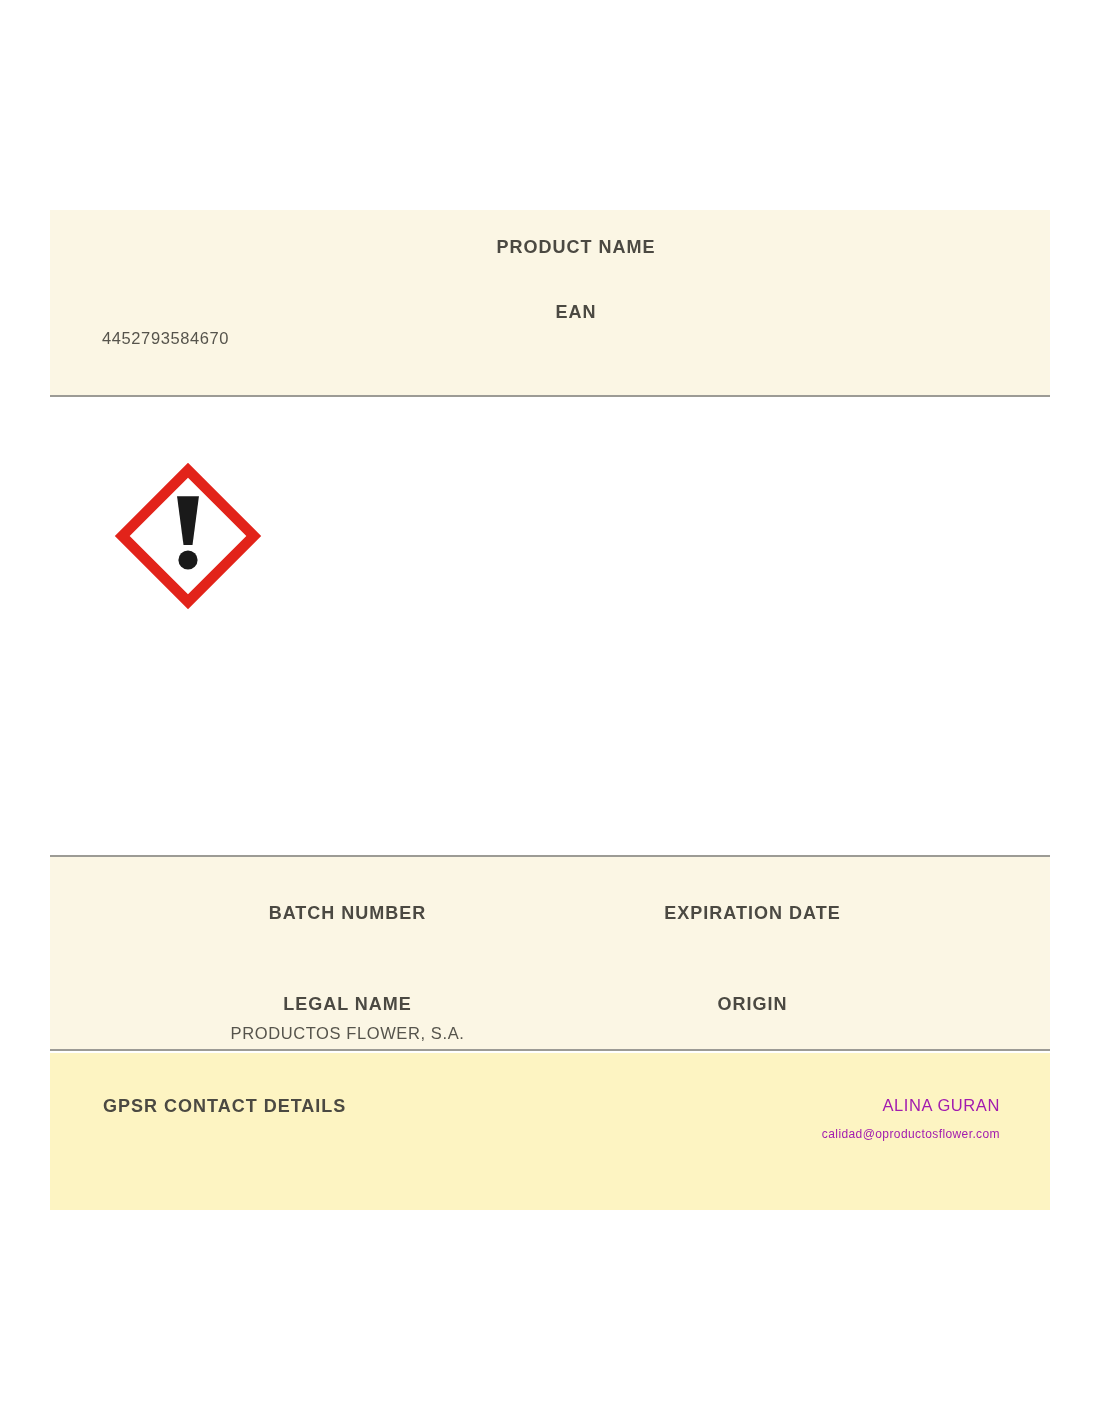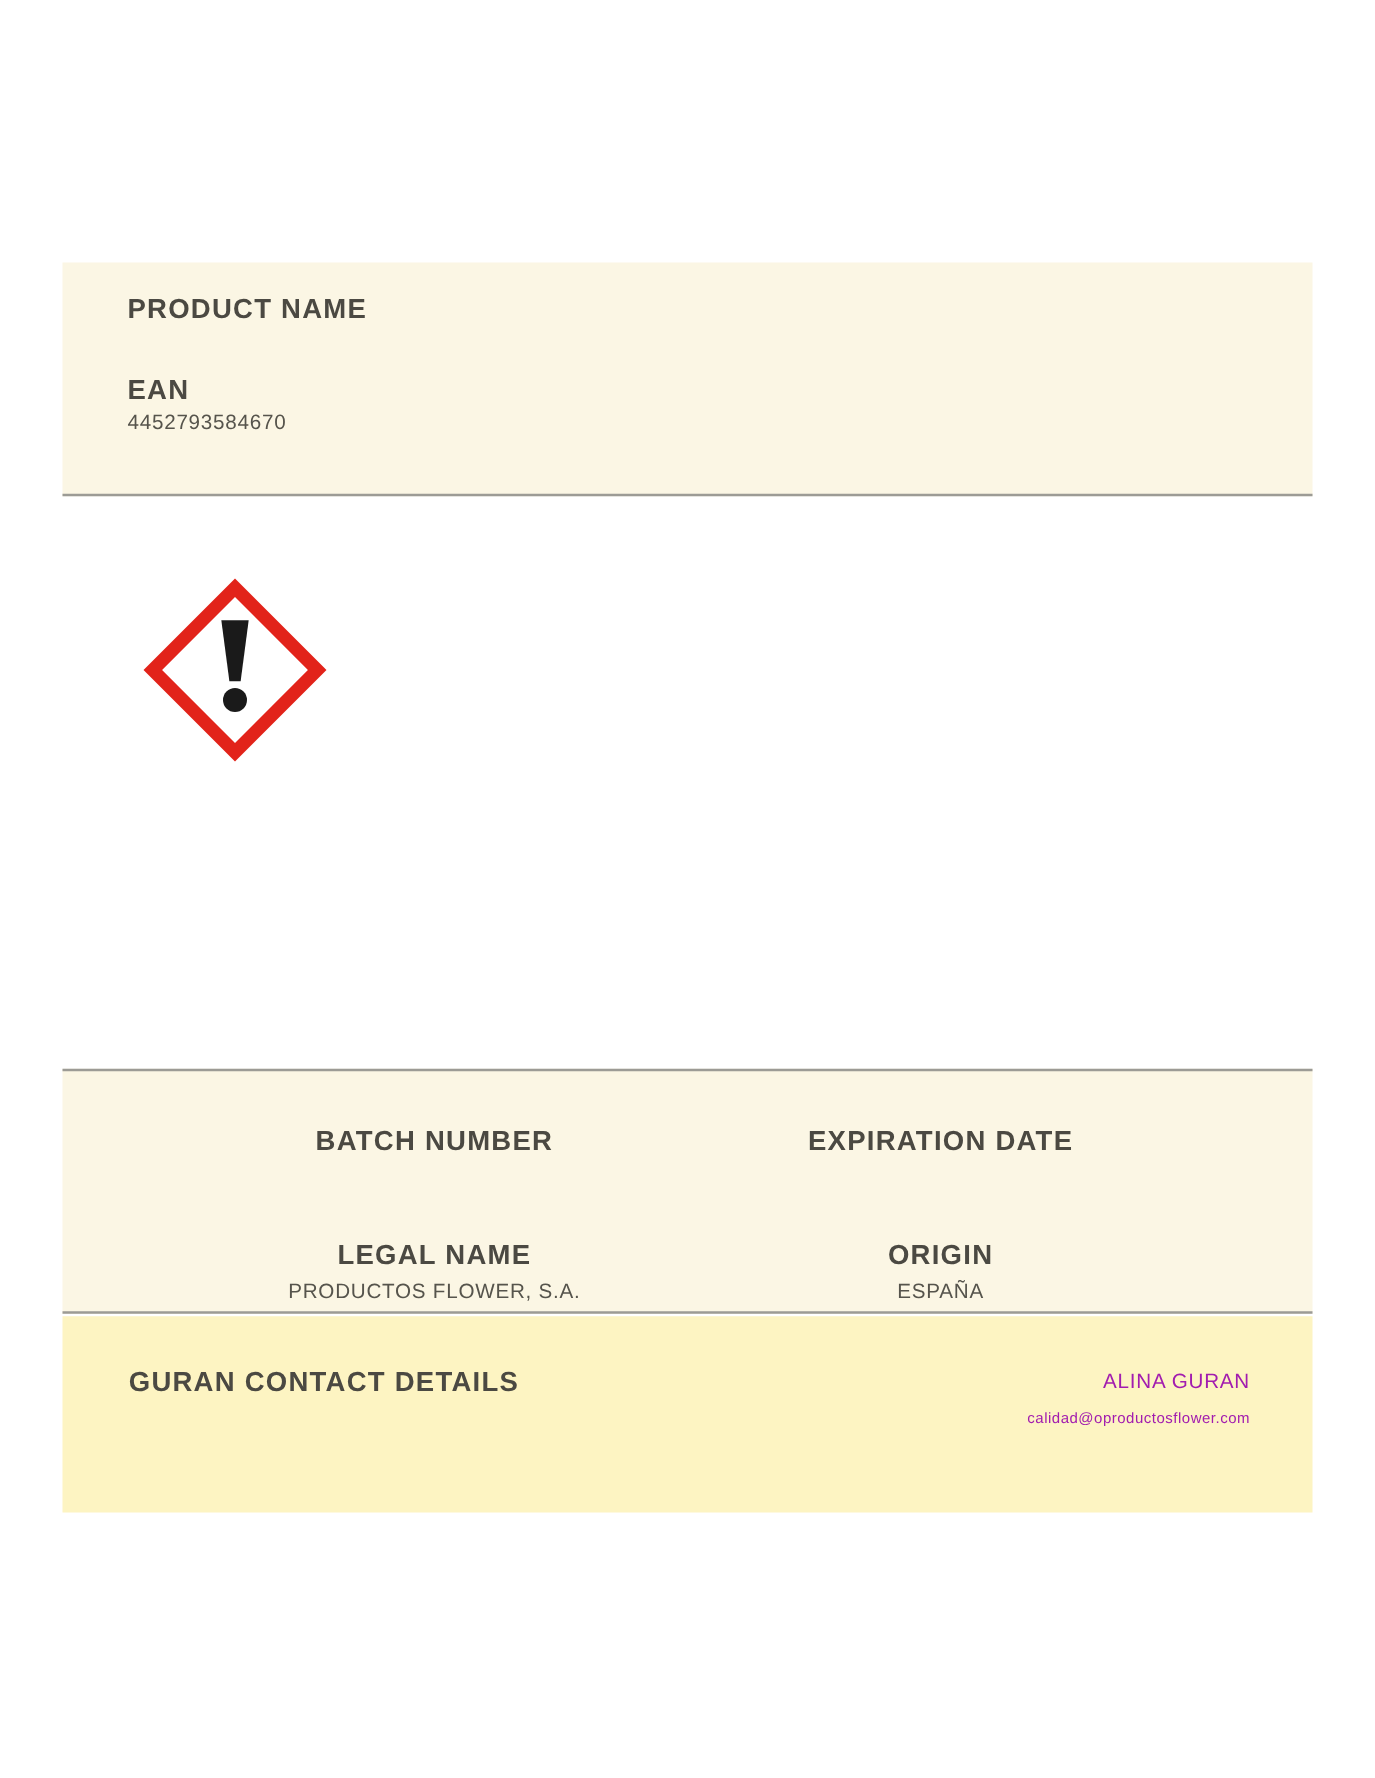--- a/index.html
+++ b/index.html
@@ -21,25 +21,26 @@
     width: 1000px;
   }
   .card-top {
     top: 210px;
     height: 187px;
     background: #fbf6e4;
     border-bottom: 2px solid #9c9b95;
     padding: 26px 0 0 52px;
   }
   .field-label {
-    font-size: 22px;
+    font-size: 18px;
     font-weight: bold;
     letter-spacing: 1px;
     color: #4b4942;
     line-height: 22px;
+    text-align: center;
   }
   .field-value {
     font-size: 16.5px;
     letter-spacing: 0.6px;
     color: #56544c;
     line-height: 22px;
     margin-top: 4px;
   }
   .field-gap { margin-top: 43px; }
 
@@ -127,27 +128,26 @@
           <div class="field-value mid-value"></div>
         </div>
       </div>
       <div class="mid-row mid-row-2">
         <div class="mid-cell">
           <div class="field-label">LEGAL NAME</div>
           <div class="field-value mid-value">PRODUCTOS FLOWER, S.A.</div>
         </div>
         <div class="mid-cell">
           <div class="field-label">ORIGIN</div>
-          <div class="field-value mid-value">ESPAÑA</div>
         </div>
       </div>
     </div>
   </section>
 
   <section class="card card-bottom">
-    <div class="field-label">GURAN CONTACT DETAILS</div>
+    <div class="field-label">GPSR CONTACT DETAILS</div>
     <div class="contact-lines">
       <div class="contact-line">ALINA GURAN</div>
       <div class="contact-line contact-email">calidad@oproductosflower.com</div>
     </div>
   </section>
 
 </div>
 
 </body></html>

